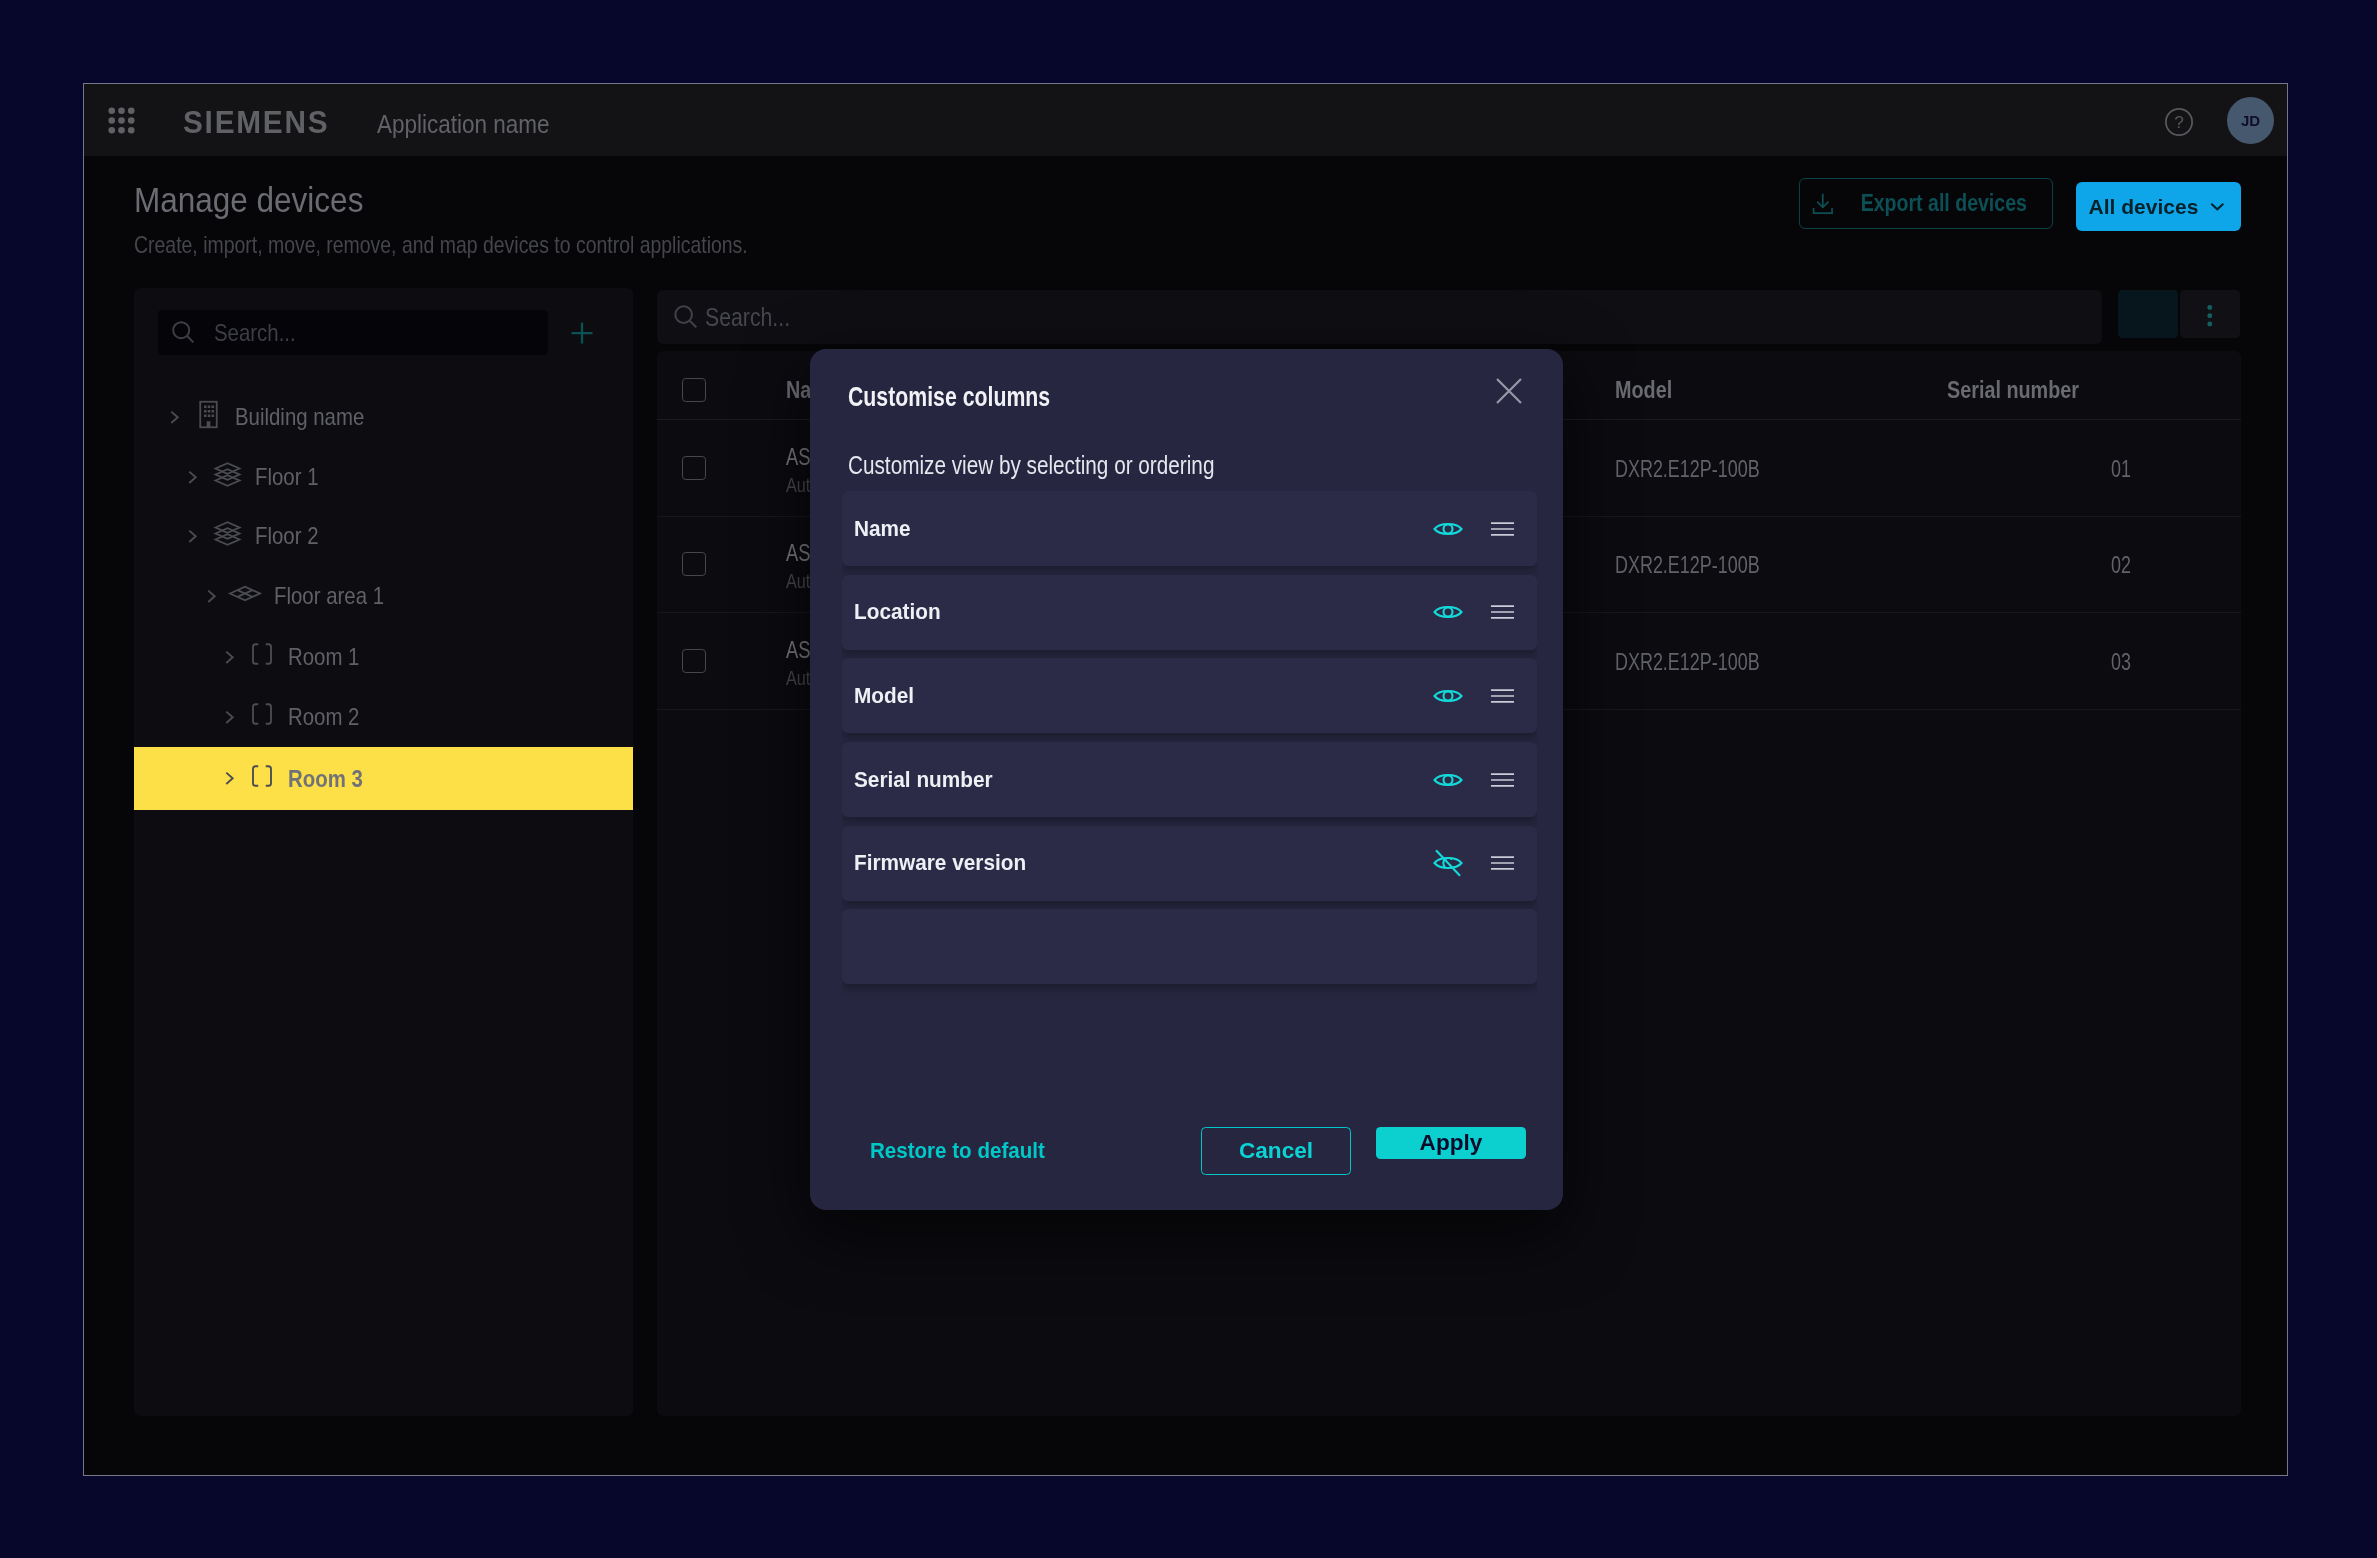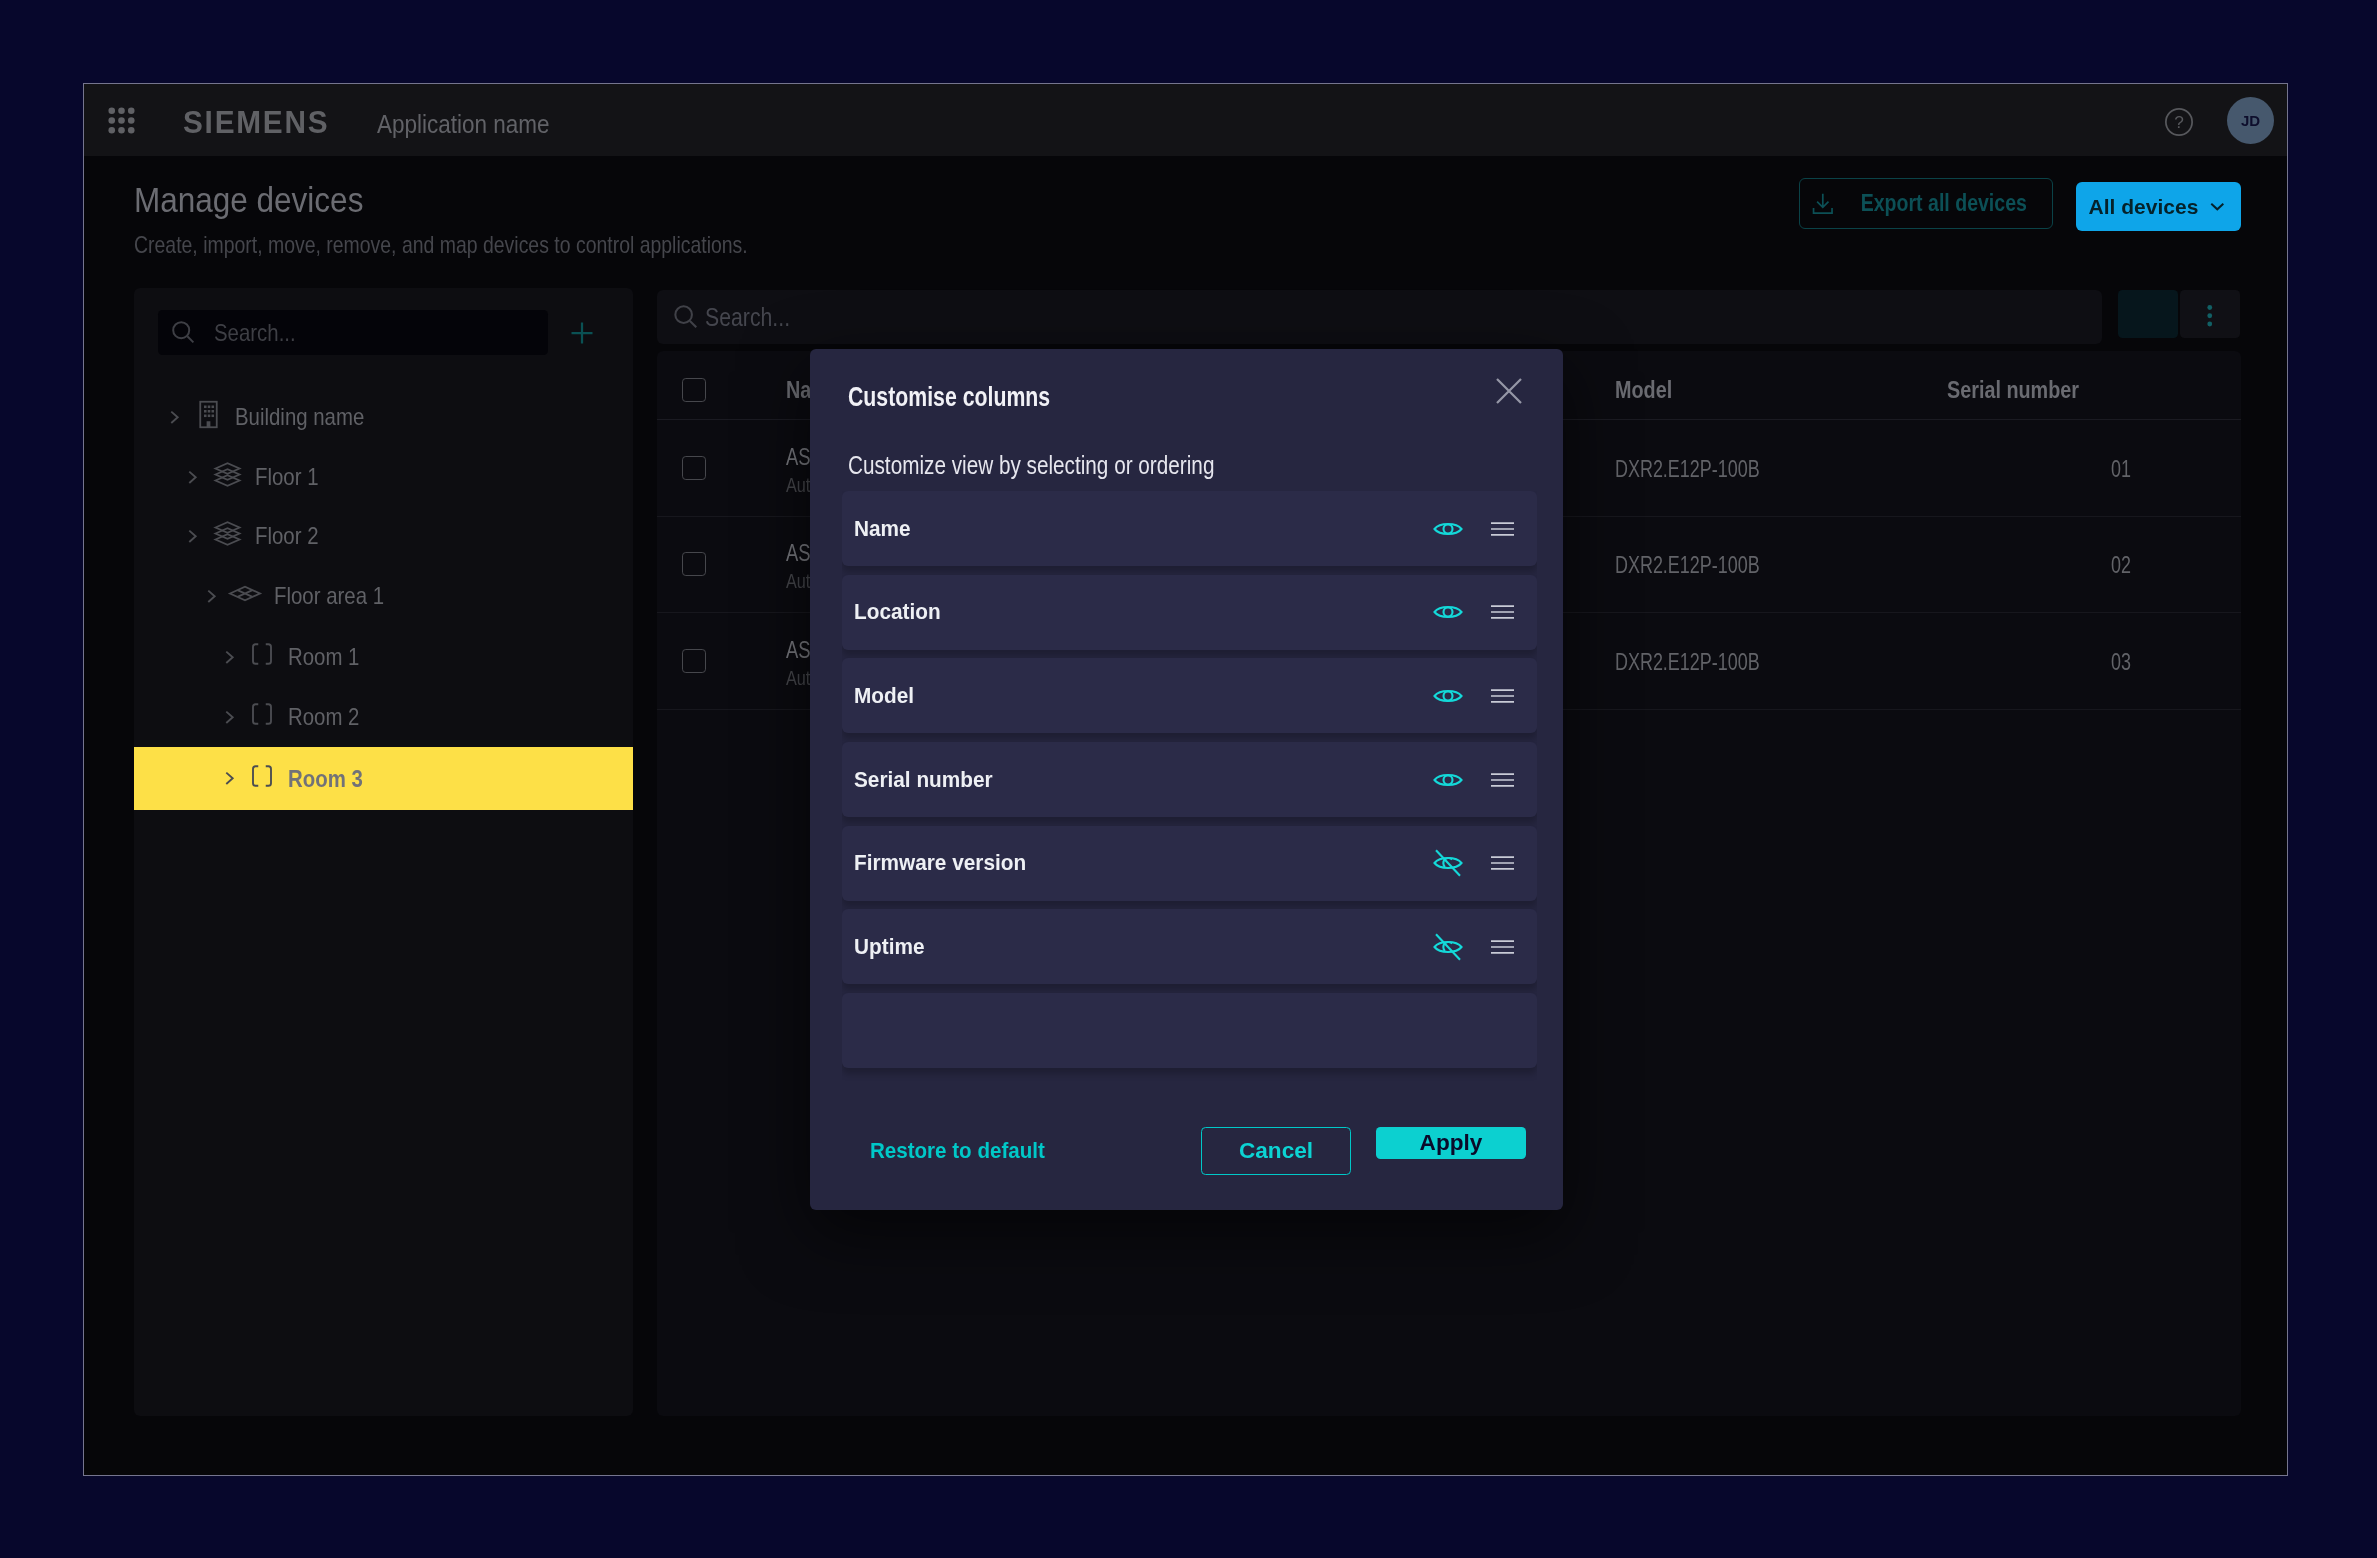--- a/index.html
+++ b/index.html
@@ -62,21 +62,21 @@
   .cb { position:absolute; width:24px; height:24px; border:1.5px solid #46474c; border-radius:3.8px; }
   .thead-sep { position:absolute; left:0; top:68px; width:100%; height:0.8px; background:#1b1b22; }
   .rowsep { position:absolute; left:0; width:100%; height:0.8px; background:#17171d; }
   .thname { position:absolute; font-size:23px; color:#6a6b71; font-weight:600; transform:scaleX(0.86); transform-origin:left; }
   .cell1 { position:absolute; font-size:23px; color:#77787e; transform:scaleX(0.8); transform-origin:left; }
   .cell2 { position:absolute; font-size:20.3px; color:#46474c; transform:scaleX(0.8); transform-origin:left; }
   .cellv { position:absolute; font-size:23px; color:#626368; transform:scaleX(0.78); transform-origin:left; }
 
   
   .modal { position:absolute; left:810px; top:349px; width:753px; height:861px;
-           background:#262640; border-radius:6px; box-shadow:0 22.6px 68px rgba(0,0,0,0.6); }
+           background:#262640; border-radius:16px; box-shadow:0 22.6px 68px rgba(0,0,0,0.6); }
   .mtitle { position:absolute; left:38px; top:32px; font-size:28px; font-weight:bold; color:#f1f1f6; transform:scaleX(0.76); transform-origin:left; }
   .mclose { position:absolute; left:684px; top:27px; width:30px; height:30px; }
   .msub { position:absolute; left:38px; top:102px; font-size:25.6px; color:#e6e6ee; transform:scaleX(0.81); transform-origin:left; }
   .mlist { position:absolute; left:32px; top:142px; width:695px; height:601px; overflow:hidden; }
   .mrow { position:relative; width:695px; height:75px; margin-bottom:8.7px; background:#2b2b48;
           border-radius:6px; box-shadow:0 6px 7.5px rgba(0,0,0,0.22);
           display:flex; align-items:center; }
   .mrow .lbl { margin-left:12px; font-size:22.6px; font-weight:bold; color:#eef0f4; transform:scaleX(0.92); transform-origin:left; }
   .mrow svg.eye { position:absolute; right:74px; top:50%; transform:translateY(-50%); }
   .mrow svg.ham { position:absolute; right:23px; top:50%; transform:translateY(-50%); }
@@ -323,31 +323,20 @@
         <svg class="eye" width="30" height="29" viewBox="0 0 40 38" fill="none" stroke="#14d9d9" stroke-width="2.8">
           <path d="M2 19 C9 10 31 10 38 19 C31 28 9 28 2 19 Z"></path>
           <path d="M25.5 14.2 A6.2 6.2 0 1 0 15.9 24.2"></path>
           <path d="M4 2 L36 36"></path>
         </svg>
         <svg class="ham" width="23" height="15" viewBox="0 0 31 20" fill="none" stroke="#c9cbd6" stroke-width="2.2">
           <path d="M0 2 H31 M0 10 H31 M0 18 H31"></path>
         </svg>
       </div>
       <div class="mrow">
-        <span class="lbl">Uptime</span>
-        <svg class="eye" width="30" height="29" viewBox="0 0 40 38" fill="none" stroke="#14d9d9" stroke-width="2.8">
-          <path d="M2 19 C9 10 31 10 38 19 C31 28 9 28 2 19 Z"></path>
-          <path d="M25.5 14.2 A6.2 6.2 0 1 0 15.9 24.2"></path>
-          <path d="M4 2 L36 36"></path>
-        </svg>
-        <svg class="ham" width="23" height="15" viewBox="0 0 31 20" fill="none" stroke="#c9cbd6" stroke-width="2.2">
-          <path d="M0 2 H31 M0 10 H31 M0 18 H31"></path>
-        </svg>
-      </div>
-      <div class="mrow">
         <span class="lbl"></span>
       </div>
     </div>
   <div class="mfoot-link">Restore to default</div>
   <div class="btn-cancel">Cancel</div>
   <div class="btn-apply">Apply</div>
 </div>
 
 
 </body></html>

